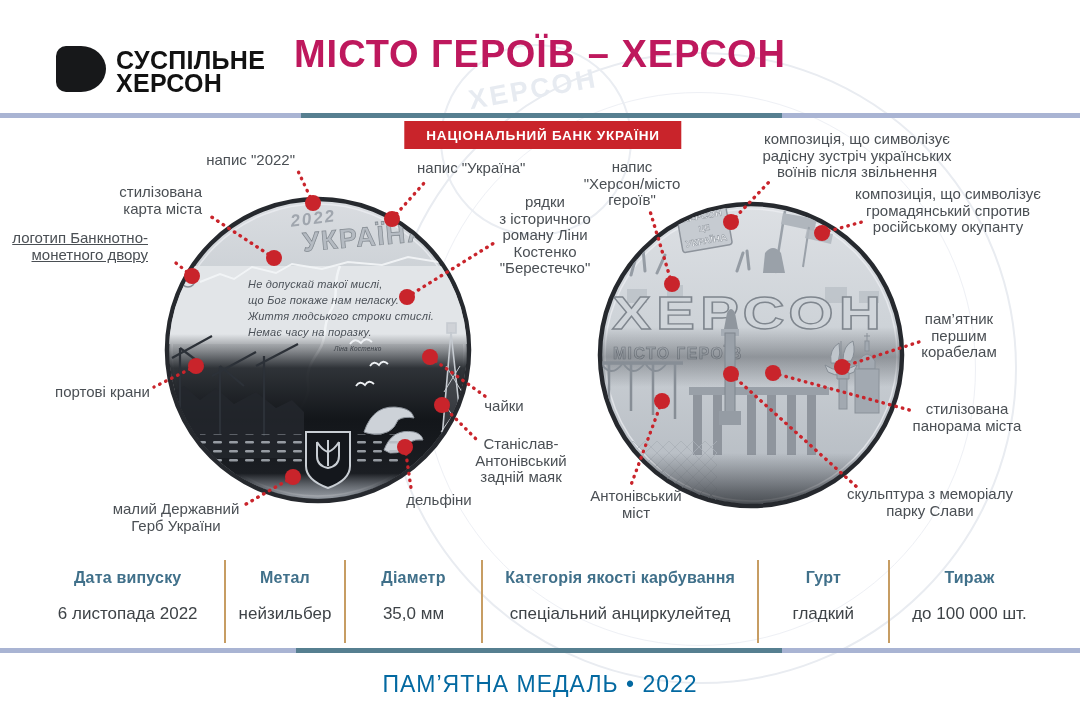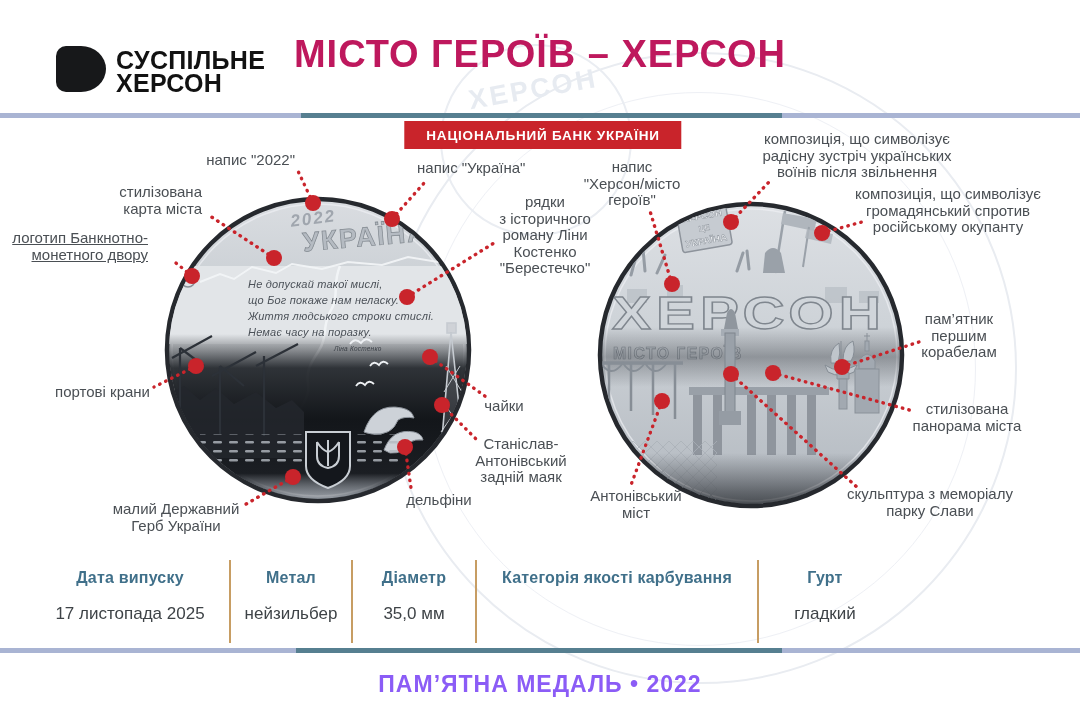--- a/index.html
+++ b/index.html
@@ -40,30 +40,30 @@
   .callout{position:absolute;z-index:4;font-size:15px;line-height:16.5px;color:#4a4f54;
            white-space:nowrap;}
   .align-right{text-align:right;}
   .align-left{text-align:left;}
   .align-center{text-align:center;transform:translateX(-50%);}
 
   
   .spec-table{position:absolute;left:30px;top:556px;width:1020px;height:92px;display:flex;z-index:5;}
   .spec-col{position:relative;display:flex;flex-direction:column;align-items:center;}
   .spec-col:nth-child(1){width:200px}.spec-col:nth-child(2){width:122px}
-  .spec-col:nth-child(3){width:124px}.spec-col:nth-child(4){width:282px}
+  .spec-col:nth-child(3){width:141px}.spec-col:nth-child(4){width:282px}
   .spec-col:nth-child(5){width:134px}.spec-col:nth-child(6){width:165px}
   .spec-col + .spec-col::before{content:'';position:absolute;left:-1px;top:4px;bottom:5px;width:2px;
            background:#c79d63;}
   .spec-header{margin-top:13px;font-size:16px;font-weight:bold;color:#40708a;letter-spacing:.2px;}
   .spec-value{margin-top:17px;font-size:17px;color:#3e4347;}
 
   
   .footer{position:absolute;left:0;right:0;top:671px;text-align:center;z-index:5;
-          font-size:23px;font-weight:bold;color:#8b5cf6;letter-spacing:1px;}
+          font-size:23px;font-weight:normal;color:#0369a1;letter-spacing:1px;}
 </style>
 </head>
 <body>
 
 <div class="canvas">
 
   <div class="wm wm-big"></div>
   <div class="wm wm-mid"></div>
   <div class="wm wm-top"></div>
   <div class="wm-text">ХЕРСОН</div>
@@ -351,36 +351,41 @@
       </div>
       <div class="callout align-center" style="left: 930px; top: 486px;">
         <div>скульптура з меморіалу</div>
         <div>парку Слави</div>
       </div>
     </div>
 
   <div class="spec-table" id="spec-table">
       <div class="spec-col">
         <div class="spec-header">Дата випуску</div>
-        <div class="spec-value">17 листопада 2025</div>
+        <div class="spec-value">6 листопада 2022</div>
       </div>
       <div class="spec-col">
         <div class="spec-header">Метал</div>
         <div class="spec-value">нейзильбер</div>
       </div>
       <div class="spec-col">
         <div class="spec-header">Діаметр</div>
         <div class="spec-value">35,0 мм</div>
       </div>
       <div class="spec-col">
         <div class="spec-header">Категорія якості карбування</div>
+        <div class="spec-value">спеціальний анциркулейтед</div>
       </div>
       <div class="spec-col">
         <div class="spec-header">Гурт</div>
         <div class="spec-value">гладкий</div>
+      </div>
+      <div class="spec-col">
+        <div class="spec-header">Тираж</div>
+        <div class="spec-value">до 100 000 шт.</div>
       </div>
     </div>
 
   <div class="hseg seg-light" style="left:0;top:648px;width:296px;"></div>
   <div class="hseg seg-dark" style="left:296px;top:648px;width:486px;"></div>
   <div class="hseg seg-light" style="left:782px;top:648px;width:298px;"></div>
 
   <div class="footer">ПАМ’ЯТНА МЕДАЛЬ • 2022</div>
 </div>
 

